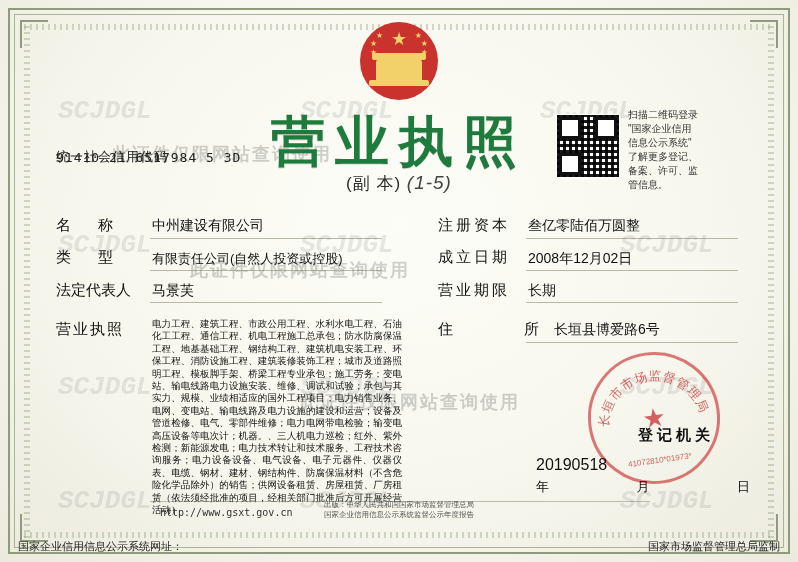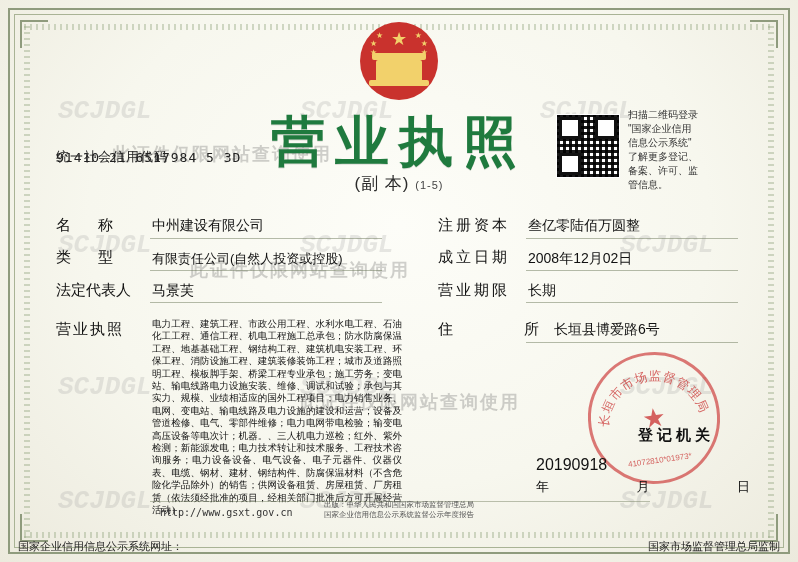--- a/index.html
+++ b/index.html
@@ -87,21 +87,21 @@
     font-weight:bold;color:#1f7a3e;
     font-size:54px;letter-spacing:10px;
     text-shadow:0 1px 0 rgba(0,0,0,.12);
     white-space:nowrap;
   }
   .subtitle{
     position:absolute;left:50%;transform:translateX(-50%);
     top:172px;width:400px;text-align:center;
     color:#2b2b2b;font-size:17px;letter-spacing:1px;
   }
-  .subtitle .small{font-size:11px;color:#444;}
+  .subtitle .small{font-size:19px;color:#444;font-style:italic;}
 
   
   .credit-label{
     position:absolute;left:56px;top:128px;
     font-size:13px;color:#222;letter-spacing:1px;margin-top:20px;
   }
   .credit-value{
     position:absolute;left:56px;top:150px;
     font-size:13px;color:#222;letter-spacing:1px;
     font-family:"DejaVu Sans Mono", monospace;
@@ -318,21 +318,21 @@
     <svg class="arc" viewBox="0 0 126 126">
       <path id="sealArc" d="M 16,72 A 47,47 0 1 1 110,72" fill="none"></path>
       <text><textPath href="#sealArc" startOffset="50%" text-anchor="middle">长垣市市场监督管理局</textPath></text>
     </svg>
     <span class="star-c">★</span>
     <span class="code">41072810*01973*</span>
   </div>
 
   <div class="date-nums">
     <span>2019</span>
-    <span>09</span>
+    <span>05</span>
     <span>18</span>
   </div>
   <div class="date-units">
     <span>年</span>
     <span>月</span>
     <span>日</span>
   </div>
 
   <div class="rule" style="left:150px;bottom:60px;width:500px;opacity:.45;"></div>
   <div class="bottom-url">http://www.gsxt.gov.cn</div>

